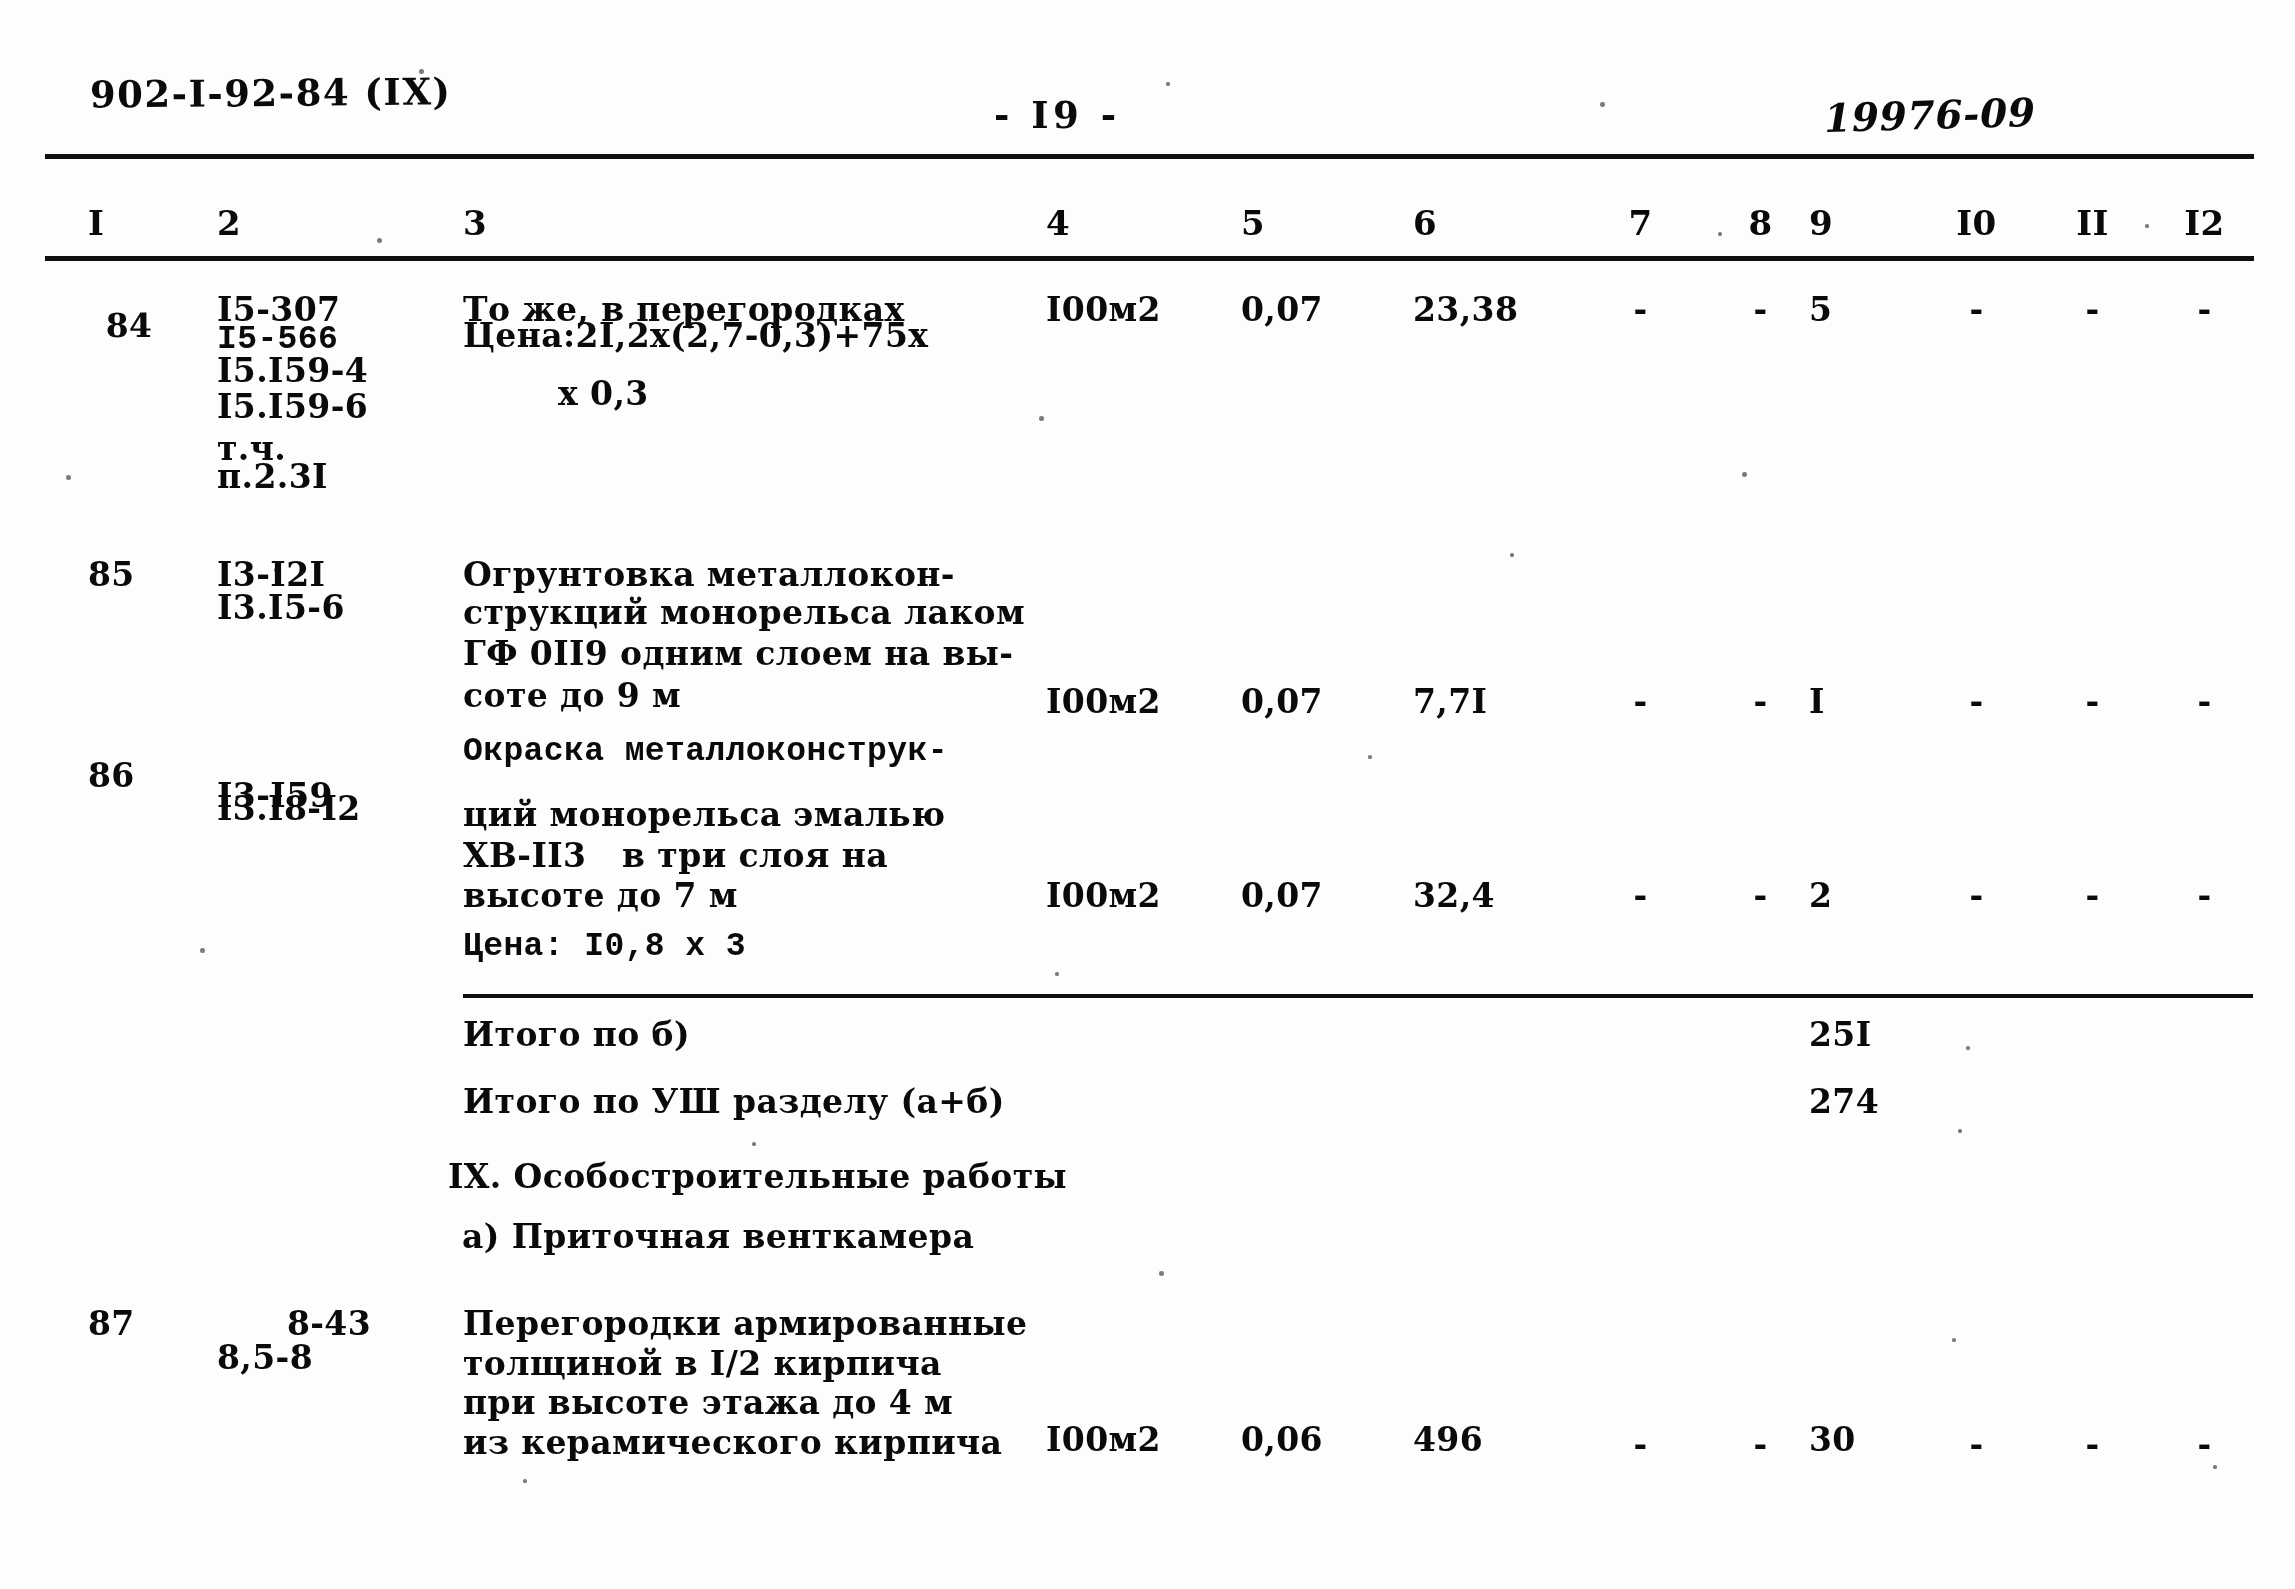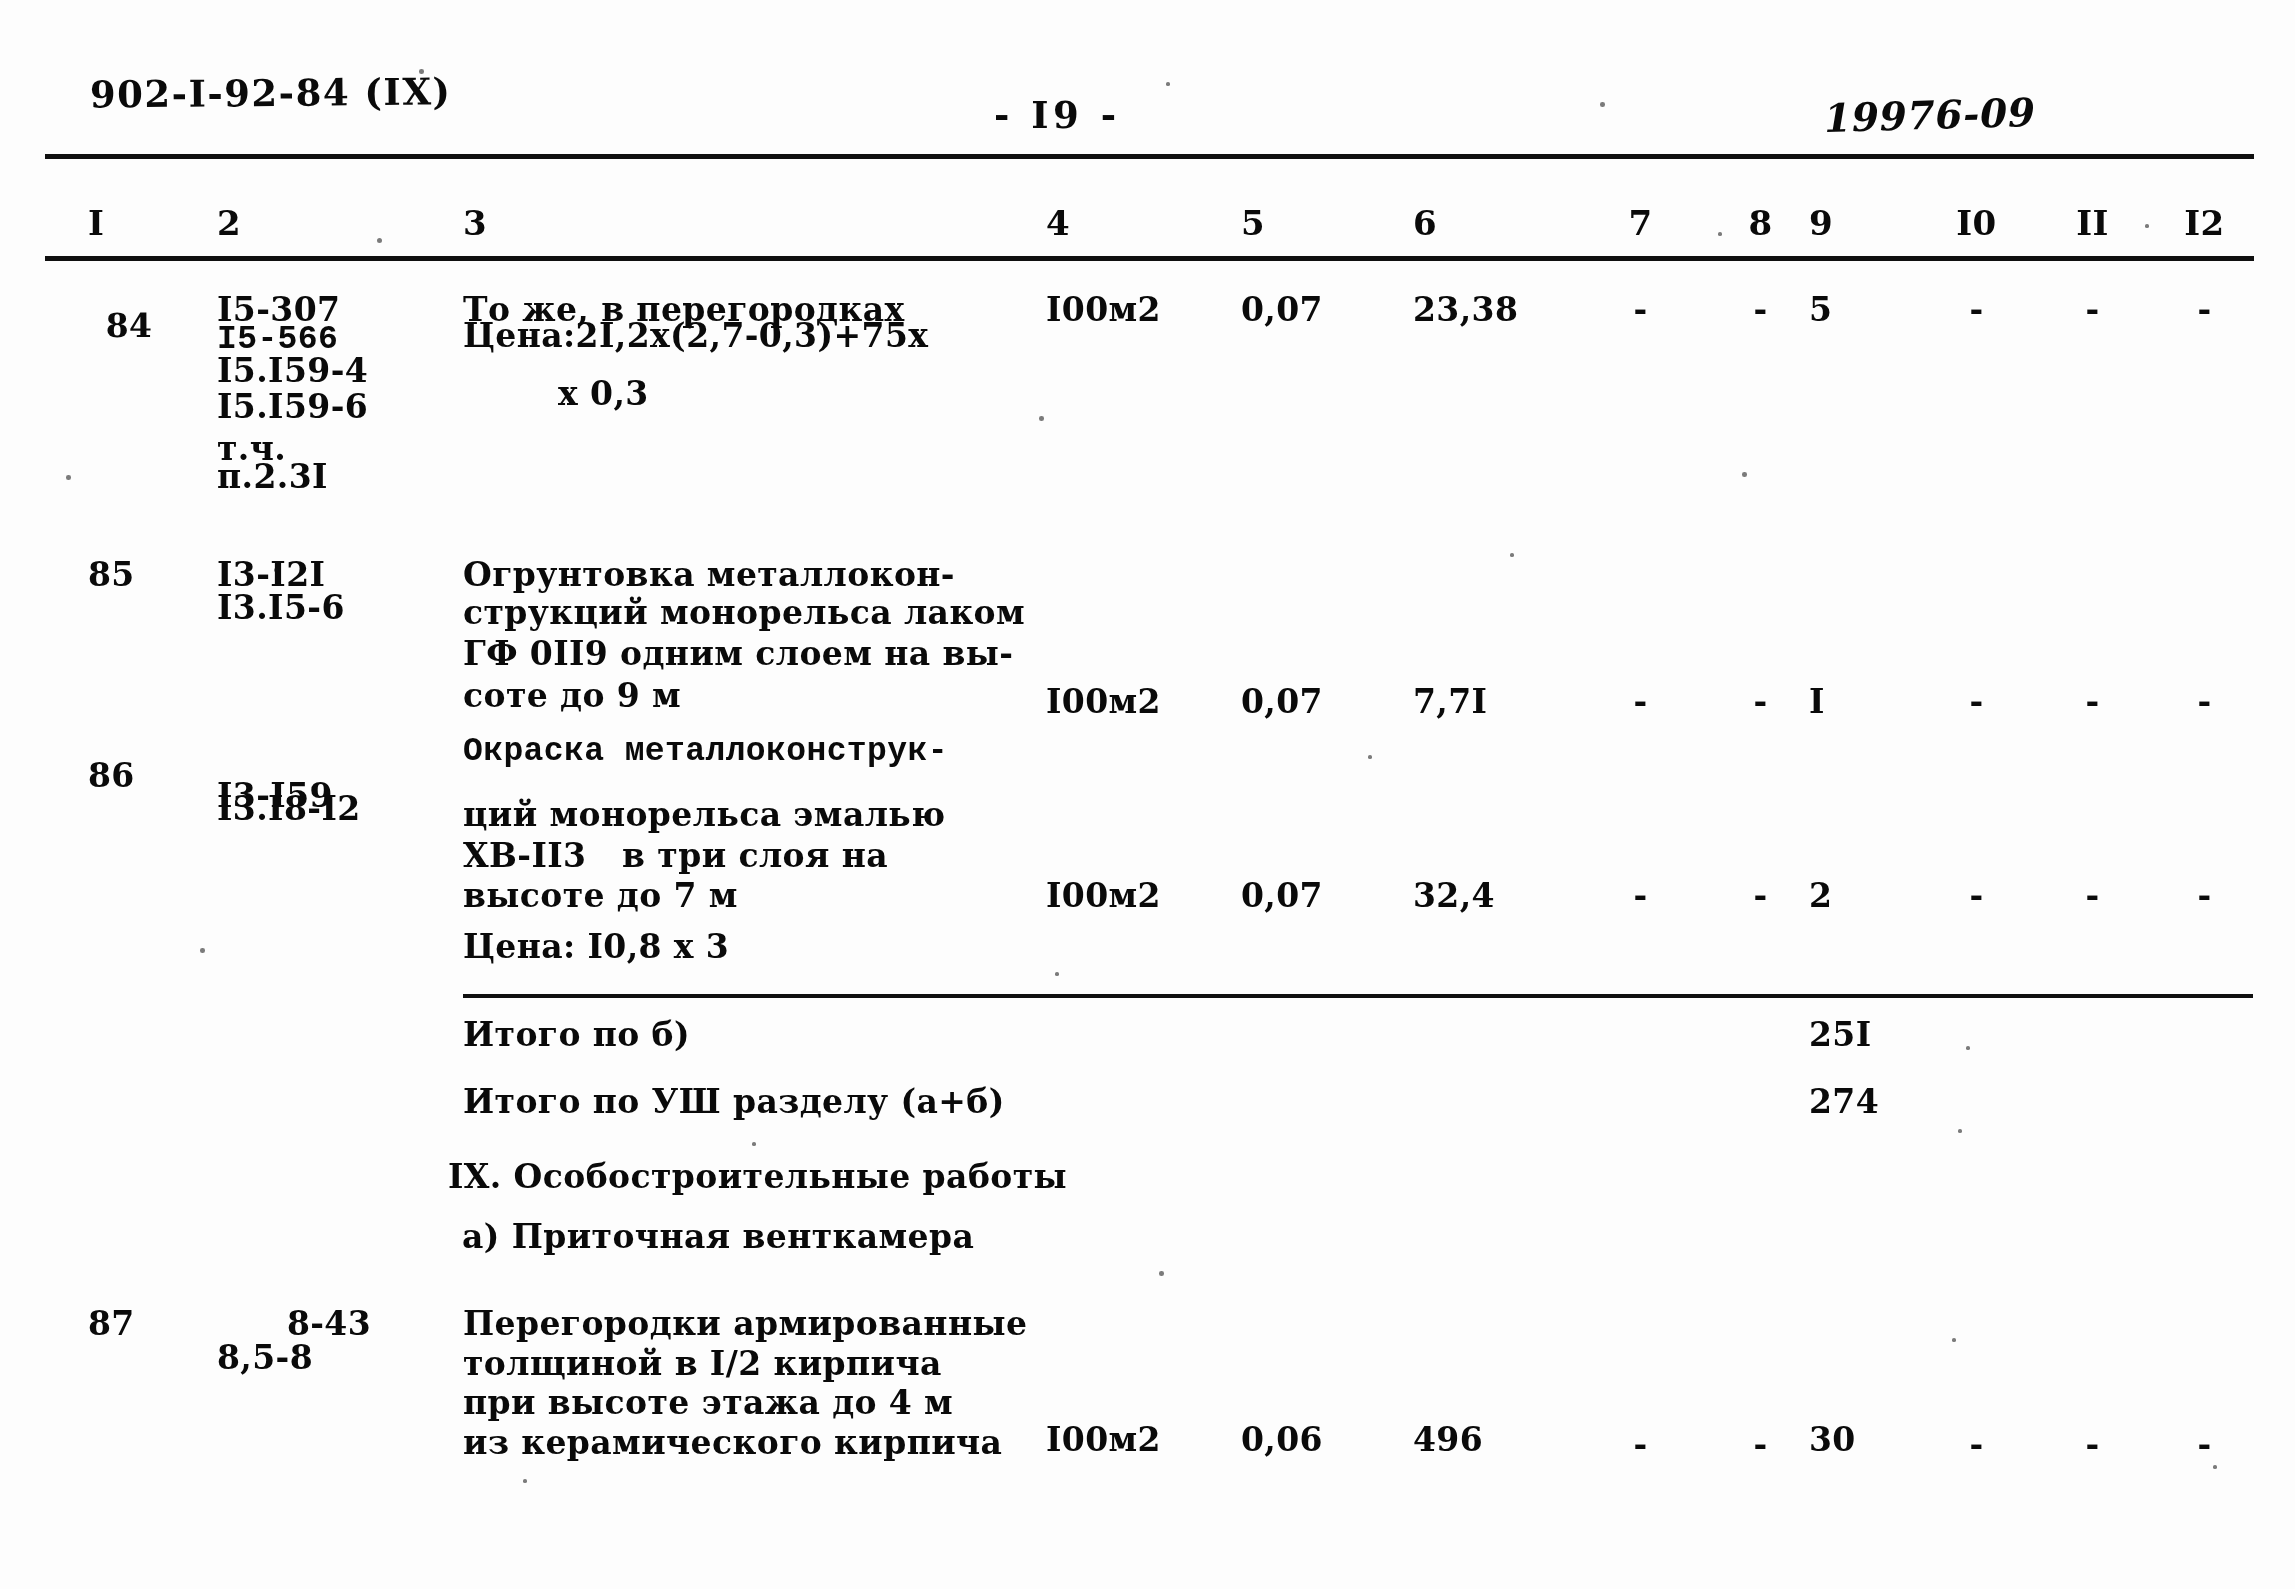--- a/index.html
+++ b/index.html
@@ -201,21 +201,21 @@
   <div>
     <div class="cell c1" style="top:756px;">86</div>
 
     <div class="cell c2" style="top:756px;margin-top:20px;">I3-I59</div>
     <div class="cell c2" style="top:789px;">I3.I8-I2</div>
 
     <div class="cell c3 label-block" style="top:732px; width:785px;font-family:Liberation Mono, monospace;">Окраска металлоконструк-</div>
     <div class="cell c3 label-block" style="top:795px; width:785px;">ций монорельса эмалью</div>
     <div class="cell c3 label-block" style="top:836px; width:785px;">ХВ-II3   в три слоя на</div>
     <div class="cell c3 label-block" style="top:876px; width:785px;">высоте до 7 м</div>
-    <div class="cell c3 label-block" style="top:927px; width:785px;">Цена: I0,8 х 3</div>
+    <div class="cell c3 label-block" style="top:927px; width:785px;font-family:Liberation Mono, monospace;">Цена: I0,8 х 3</div>
 
     <div class="cell c4" style="top:876px;">I00м2</div>
     <div class="cell c5" style="top:876px;">0,07</div>
     <div class="cell c6" style="top:876px;">32,4</div>
     <div class="cell c7" style="top:876px;">-</div>
     <div class="cell c8" style="top:876px;">-</div>
     <div class="cell c9" style="top:876px;">2</div>
     <div class="cell c10" style="top:876px;">-</div>
     <div class="cell c11" style="top:876px;">-</div>
     <div class="cell c12" style="top:876px;">-</div>

